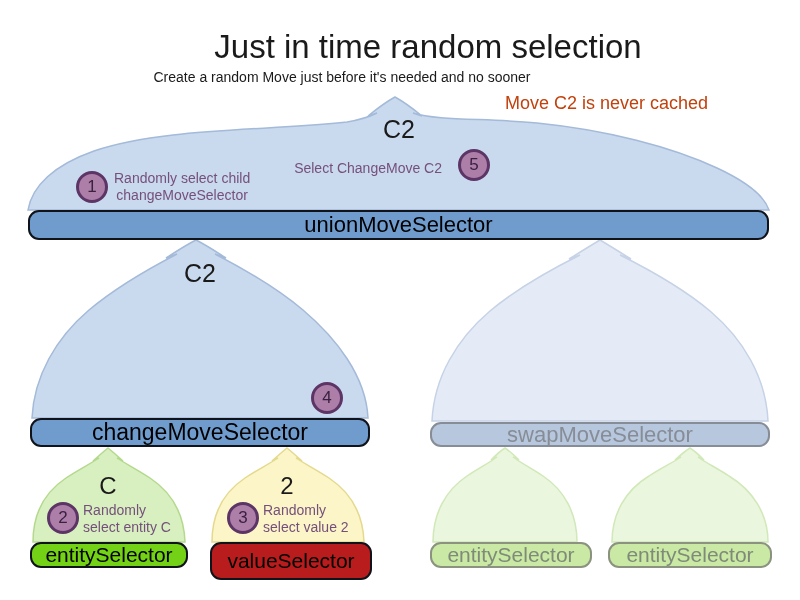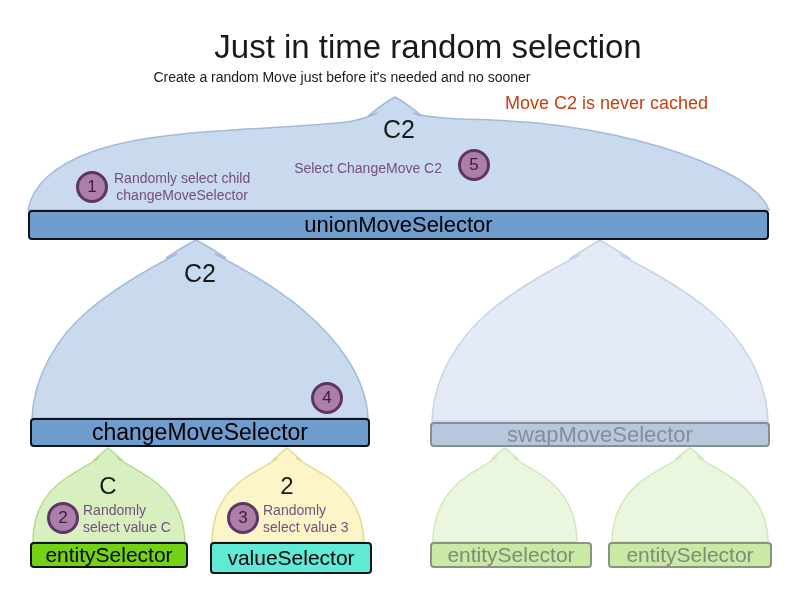--- a/index.html
+++ b/index.html
@@ -9,27 +9,27 @@
   .txt{position:absolute;color:#1a1a1a;}
   .title{left:0;top:28px;width:800px;text-align:center;font-size:33px;margin-left:28px;}
   .subtitle{left:0;top:69px;width:684px;text-align:center;font-size:14px;}
   .note{left:505px;top:93px;width:266px;font-size:18px;color:#c2410c;}
   .outlabel{font-size:25px;text-align:center;width:60px;}
   .out-c2-top{left:369px;top:115px;}
   .out-c2-mid{left:170px;top:259px;}
   .out-c{left:78px;top:472px;font-size:24px;}
   .out-2{left:257px;top:472px;font-size:24px;}
   .bar{position:absolute;display:flex;align-items:center;justify-content:center;
-       border:2px solid #10131a;border-radius:4px;color:#000;box-sizing:border-box;}
+       border:2px solid #10131a;border-radius:11px;color:#000;box-sizing:border-box;}
   .bar-union{left:28px;top:210px;width:741px;height:30px;background:#6f9ccd;font-size:22px;}
   .bar-change{left:30px;top:418px;width:340px;height:29px;background:#6f9ccd;font-size:23px;}
   .bar-swap{left:430px;top:422px;width:340px;height:25px;background:#b7c7de;
             border-color:#878d96;color:#878d96;font-size:22px;}
   .bar-entity{left:30px;top:542px;width:158px;height:26px;background:#73d216;font-size:21px;}
-  .bar-value{left:210px;top:542px;width:162px;height:32px;background:#5eead4;font-size:21px;}
+  .bar-value{left:210px;top:542px;width:162px;height:38px;background:#b91c1c;font-size:21px;}
   .bar-faded{background:#c9e9a4;border-color:#8b927f;color:#7f8a79;font-size:21px;}
   .bar-faded1{left:430px;top:542px;width:162px;height:26px;}
   .bar-faded2{left:608px;top:542px;width:164px;height:26px;}
   .badge{position:absolute;width:26px;height:26px;border-radius:50%;background:#ad7fa8;
          border:3px solid #5c3566;color:#3a2141;font-size:17px;
          display:flex;align-items:center;justify-content:center;}
   .ann{position:absolute;color:#75507b;font-size:14px;line-height:17px;}
   .ann-1{left:114px;top:170px;text-align:center;}
   .ann-5{left:282px;top:152px;width:160px;text-align:right;margin-top:8px;}
   .ann-4{left:120px;top:381px;width:188px;text-align:right;}
@@ -123,20 +123,20 @@
     <div>Randomly select child</div>
     <div>changeMoveSelector</div>
   </div>
   <div class="ann ann-5">
     <div>Select ChangeMove C2</div>
   </div>
   <div class="ann ann-4">
   </div>
   <div class="ann ann-2">
     <div>Randomly</div>
-    <div>select value C</div>
+    <div>select entity C</div>
   </div>
   <div class="ann ann-3">
     <div>Randomly</div>
-    <div>select value 3</div>
+    <div>select value 2</div>
   </div>
 
 </div>
 
 </body></html>

